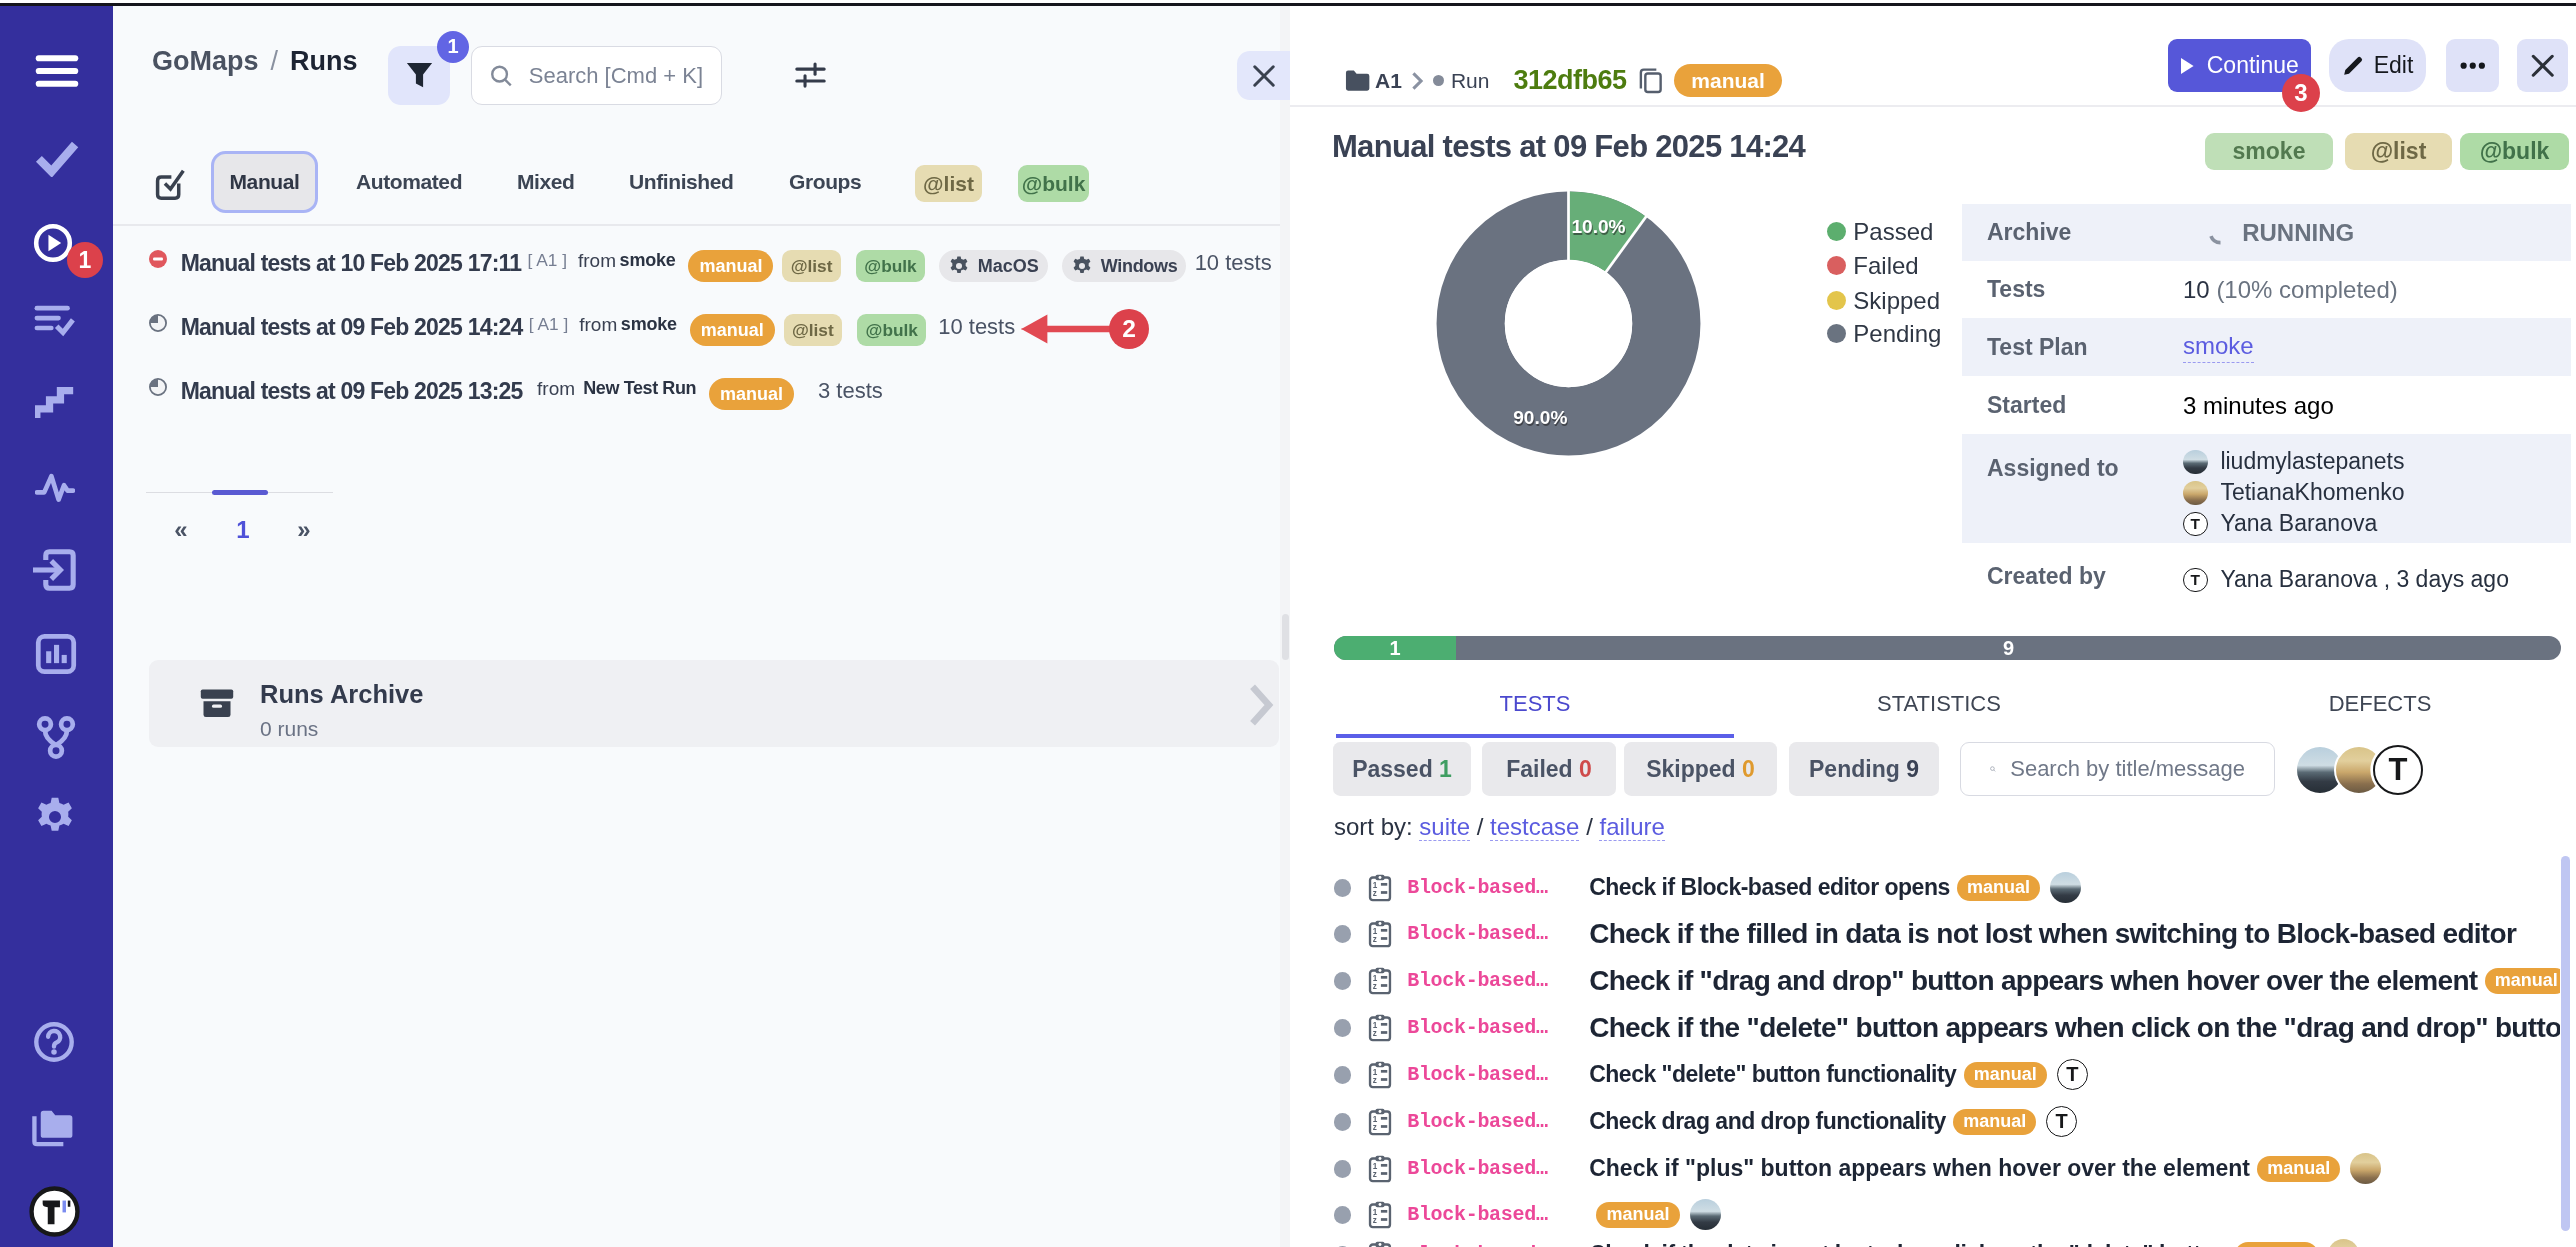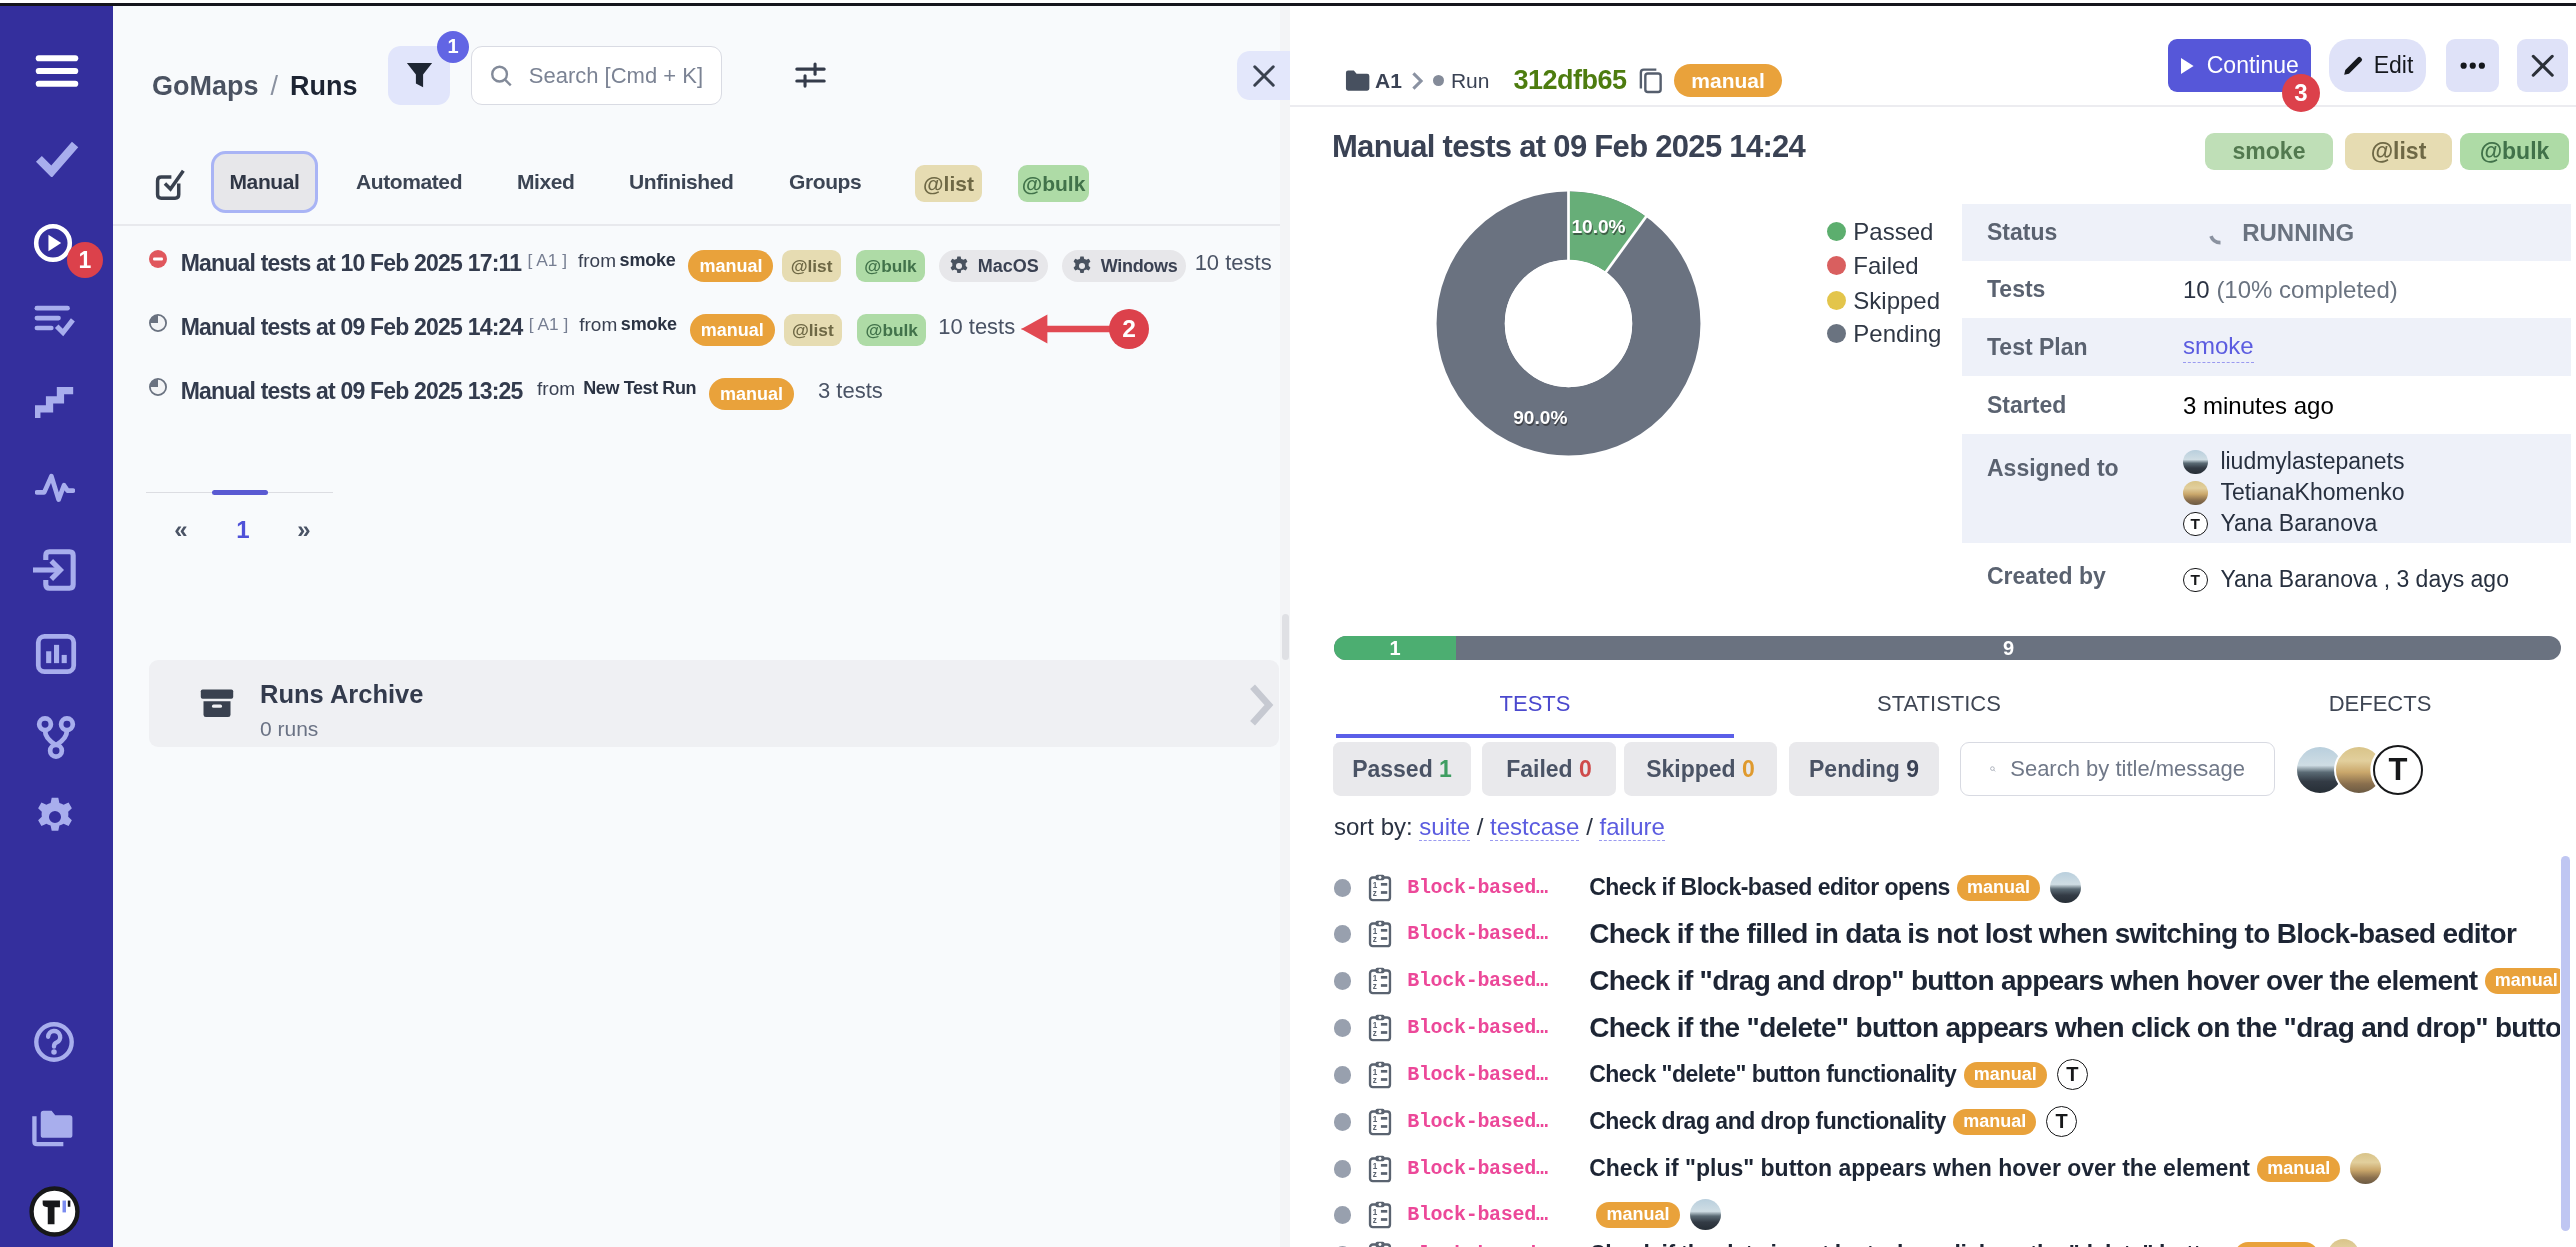--- a/index.html
+++ b/index.html
@@ -121,21 +121,21 @@
       <path fill="#a8aeed" d="M6.5 4.5 q0-1.5 1.5-1.5 h4.5 l2 2.5 h8 q1.5 0 1.5 1.5 v9.5 q0 1.5 -1.5 1.5 h-14.5 q-1.5 0-1.5-1.5 z"></path>
     </svg>
     <svg class="abs" style="left:29px;top:1180px" width="51" height="51" viewBox="0 0 28 28">
       <circle cx="14" cy="14" r="12.6" fill="#ffffff" stroke="#17181a" stroke-width="2.4"></circle>
       <path fill="#17181a" d="M7.5 8 h9.5 v3.6 h-3 V21 h-3.7 V11.6 q-2.8 0-2.8-1.8 z"></path>
       <rect x="18.4" y="8" width="1.9" height="6.5" fill="#7b8cf0"></rect>
       <rect x="21.3" y="8" width="1.4" height="3.4" fill="#17181a"></rect>
     </svg>
   </div>
   <div class="leftpanel" id="leftpanel">
-    <div class="abs" style="left:39px;top:40px;height:56px;display:flex;align-items:flex-end;font-size:27px;font-weight:bold;">
+    <div class="abs" style="left:39px;top:40px;height:56px;display:flex;align-items:flex-start;font-size:27px;font-weight:bold;">
       <span style="color:#4a5261;">GoMaps</span>
         <span style="color:#8a91a0;font-weight:normal;margin:0 12px;">/</span>
         <span style="color:#1d2433;">Runs</span>
     </div>
     <div class="abs" style="left:275px;top:40px;width:62px;height:59px;background:#e1e5fb;border-radius:12.8px;display:flex;align-items:center;justify-content:center;">
       <svg width="27" height="29" viewBox="0 0 15 16">
           <path d="M0.5 1 L14.5 1 L9.5 7.5 L9.5 14.5 L5.5 12.5 L5.5 7.5 Z" fill="#1e2633"></path>
         </svg>
     </div>
     <div class="abs" style="left:324px;top:24.6px;width:32px;height:32px;border-radius:50%;background:#6265e4;color:#fff;font-weight:bold;font-size:20px;display:flex;align-items:center;justify-content:center;">1</div>
@@ -309,21 +309,21 @@
         <text x="119" y="261" text-anchor="middle" font-size="21" font-weight="bold" fill="#ffffff">90.0%</text>
     </svg>
     <div class="abs legend" style="left:537px;top:212px;"><span style="background:#5cae6e"></span>Passed</div>
     <div class="abs legend" style="left:537px;top:246px;"><span style="background:#d95f5f"></span>Failed</div>
     <div class="abs legend" style="left:537px;top:281px;"><span style="background:#e3c54b"></span>Skipped</div>
     <div class="abs legend" style="left:537px;top:314px;"><span style="background:#6a7380"></span>Pending</div>
     
     <div class="abs" style="left:672px;top:198px;width:609px;height:57px;background:#eef1f9;"></div>
     <div class="abs" style="left:672px;top:312px;width:609px;height:58px;background:#eef1f9;"></div>
     <div class="abs" style="left:672px;top:428px;width:609px;height:109px;background:#eef1f9;"></div>
-    <div class="abs tlabel" style="left:697px;top:198px;height:57px;">Status</div>
+    <div class="abs tlabel" style="left:697px;top:198px;height:57px;">Archive</div>
     <div class="abs tlabel" style="left:697px;top:255px;height:57px;">Tests</div>
     <div class="abs tlabel" style="left:697px;top:312px;height:58px;">Test Plan</div>
     <div class="abs tlabel" style="left:697px;top:371px;height:57px;">Started</div>
     <div class="abs tlabel" style="left:697px;top:428px;height:68px;">Assigned to</div>
     <div class="abs tlabel" style="left:697px;top:537px;height:66px;">Created by</div>
     <div class="abs" style="left:917px;top:198px;height:57px;display:flex;align-items:center;">
       <svg width="27" height="27" viewBox="0 0 15 15">
           <path d="M2.2 9.5 A 5.6 5.6 0 0 0 7.5 13.1" fill="none" stroke="#8a92a0" stroke-width="2"></path>
         </svg>
       <span style="margin-left:8.2px;font-size:24px;font-weight:bold;color:#6a7380;">RUNNING</span>

